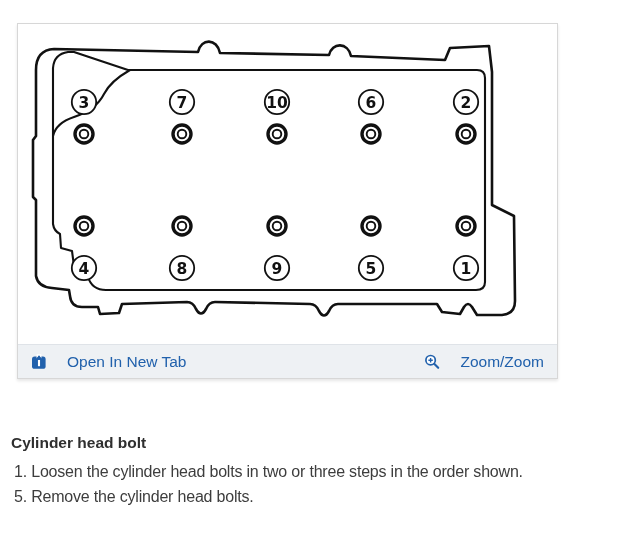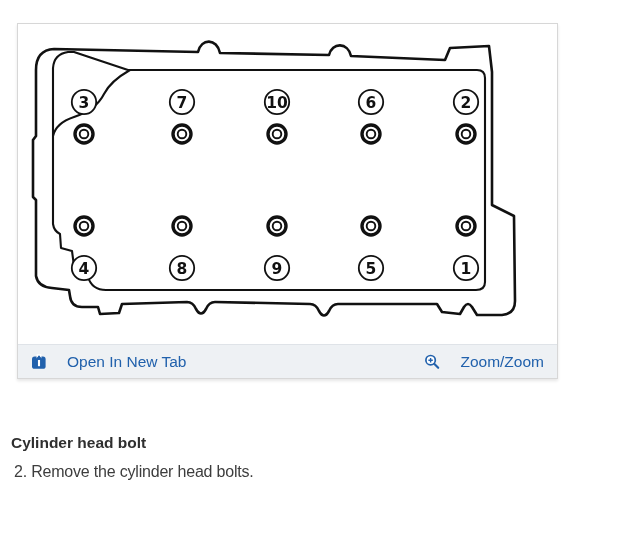--- a/index.html
+++ b/index.html
@@ -151,14 +151,15 @@
           <path d="M6.6 4 L6.6 8.4 M4.4 6.2 L8.8 6.2" stroke="#2161ac" stroke-width="1.4"></path>
         </svg>
       </span>
       <span>Zoom/Zoom</span>
     </a>
   </div>
 </div>
 
 <div class="instructions">
   <div class="heading">Cylinder head bolt</div>
-  <div class="step">2. Remove the cylinder head bolts.</div>
+  <div class="step">1. Loosen the cylinder head bolts in two or three steps in the order shown.</div>
+  <div class="step">5. Remove the cylinder head bolts.</div>
 </div>
 
 </body></html>

